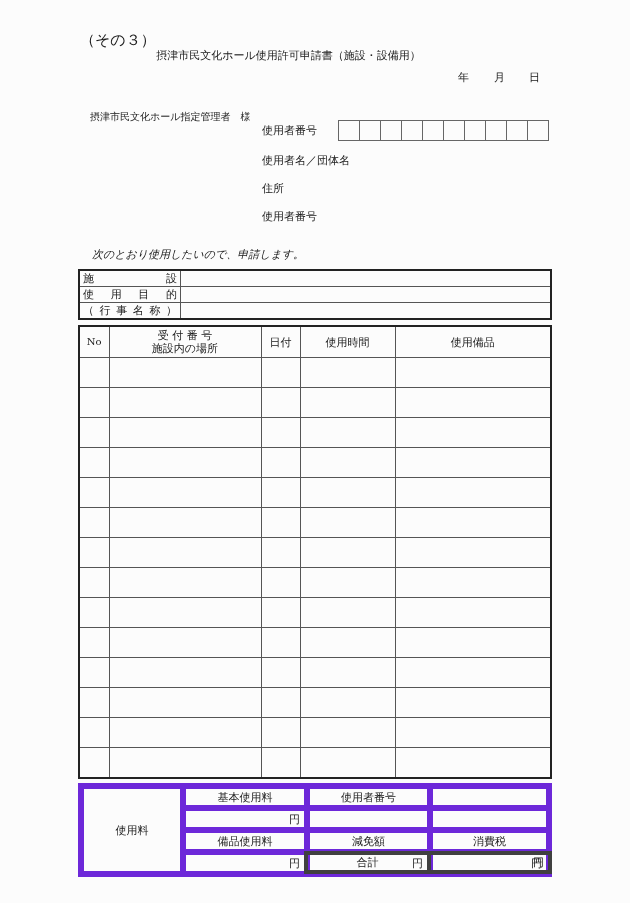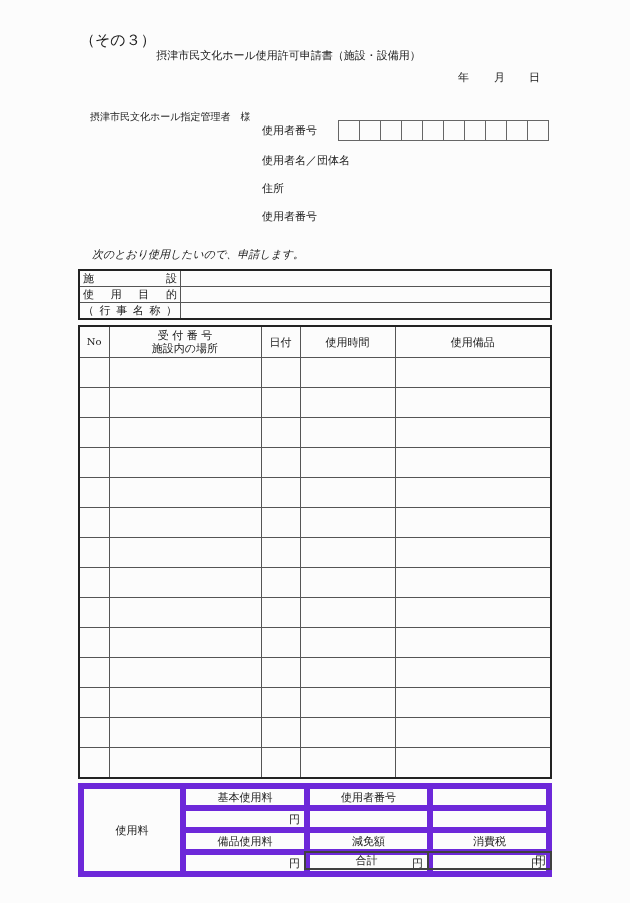--- a/index.html
+++ b/index.html
@@ -34,21 +34,21 @@
   .main td { border: 1px solid #555; height: 29px; text-align: center; }
   .main tr.head td { height: 30px; }
   .main .hsmall { font-size: 10px; }
   .main .two-line { line-height: 1.2; }
 
   
   .fees { left: 78px; top: 783px; width: 474px; border: 2px solid #222; }
   .fees td { border: 6px solid #6d28d9; height: 16px; text-align: center; }
   .fees td.yen { text-align: right; padding-right: 4px; }
   .total { left: 304px; top: 851px; width: 248px; border: 2px solid #222; border-top: none; }
-  .total td { border: 2px solid #404040; height: 15px; text-align: center; }
+  .total td { border: 4px solid #404040; height: 15px; text-align: center; }
   .total td.yen { text-align: right; padding-right: 4px; }
 </style>
 </head>
 <body>
 
 <div class="abs form-no">（その３）</div>
 <div class="abs title">摂津市民文化ホール使用許可申請書（施設・設備用）</div>
 <div class="abs date" style="left:458px">年</div>
 <div class="abs date" style="left:494px">月</div>
 <div class="abs date" style="left:529px">日</div>

